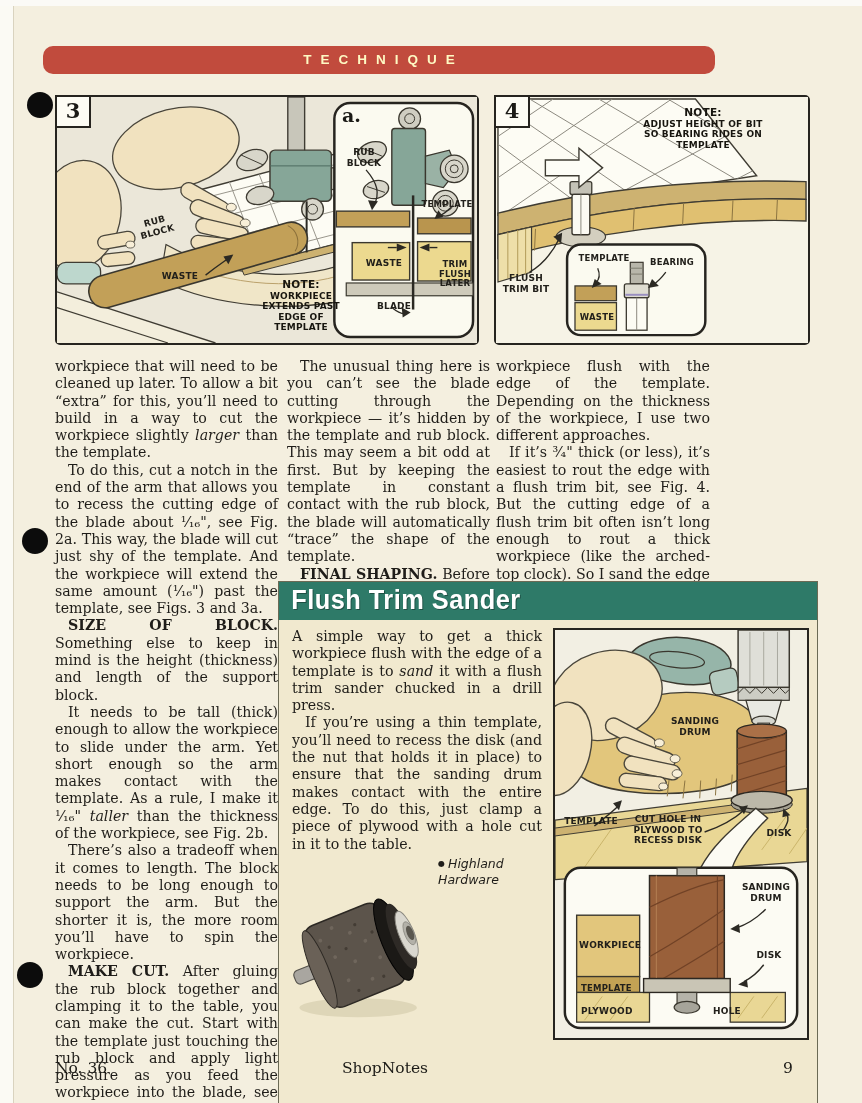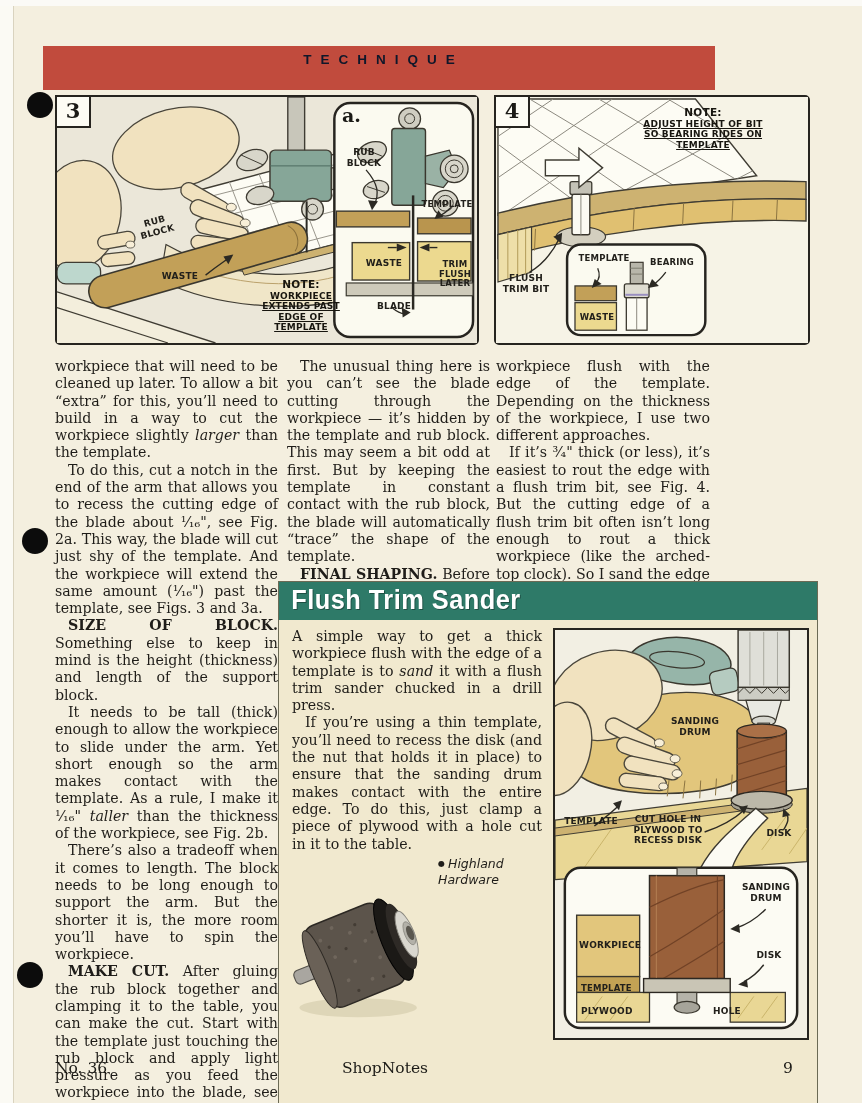--- a/index.html
+++ b/index.html
@@ -4,36 +4,36 @@
 <style>
   html,body{margin:0;padding:0;}
   body{width:862px;height:1103px;position:relative;background:var(--page-cream,#f4efdf);
        font-family:"DejaVu Serif","Liberation Serif",serif;overflow:hidden;}
   .abs{position:absolute;}
   
   .edge-left{left:0;top:0;width:13px;height:1103px;background:#fbfaf4;border-right:1px solid #d9d3bf;}
   .edge-top{left:0;top:0;width:862px;height:6px;background:#fbfaf6;}
   .hole{width:26px;height:26px;border-radius:50%;background:#0c0c0c;}
   
-  .banner{left:43px;top:46px;width:672px;height:44px;background:var(--banner-red,#c14b3d);
-          color:#0f172a;font:700 13.5px/28px "Liberation Sans",sans-serif;letter-spacing:9px;
-          text-align:center;text-indent:9px;}
+  .banner{left:43px;top:46px;width:672px;height:28px;background:var(--banner-red,#c14b3d);
+          color:#fef9c3;font:700 13.5px/28px "Liberation Sans",sans-serif;letter-spacing:9px;
+          text-align:center;text-indent:9px;border-radius:10px;}
   
   .panel{background:#ebe7d9;border:2.5px solid #26241f;border-radius:5px;box-sizing:border-box;}
   .panel svg{position:absolute;left:0;top:0;width:100%;height:100%;}
   .fignum{position:absolute;left:-2px;top:-2px;width:36px;height:33px;background:#fdfcf4;
           border:2.5px solid #26241f;box-sizing:border-box;text-align:center;
           font:700 21px/28px "DejaVu Serif",serif;color:#1b1a16;z-index:4;}
   .lbl{position:absolute;font:600 9px/10.5px "DejaVu Sans","Liberation Sans",sans-serif;
        color:#22201b;text-align:center;letter-spacing:.2px;z-index:3;}
   .lbl.small{font-size:8.5px;line-height:9.5px;}
   .lbl.left{text-align:left;}
   .fig-note{position:absolute;text-align:center;z-index:3;}
   .fig-note .nt{font:800 10.5px/11.5px "DejaVu Sans","Liberation Sans",sans-serif;letter-spacing:.3px;color:#17150f;}
-  .fig-note .nb{font:700 9px/10.5px "DejaVu Sans","Liberation Sans",sans-serif;letter-spacing:.2px;color:#17150f;text-decoration:underline;}
+  .fig-note .nb{font:700 9px/10.5px "DejaVu Sans","Liberation Sans",sans-serif;letter-spacing:.2px;color:#17150f;}
   .atag{position:absolute;font:700 19px/19px "DejaVu Serif",serif;color:#1b1a16;z-index:4;}
   
   .col{position:absolute;top:358px;}
   .para{margin:0;text-align:justify;font:14.2px/17.3px "DejaVu Serif","Liberation Serif",serif;
         color:#1f1d19;hyphens:auto;-webkit-hyphens:auto;}
   .para.ind{text-indent:13px;}
   .lead{font-weight:bold;}
   .it{font-style:italic;}
   .end-icon{font-family:"DejaVu Sans",sans-serif;font-size:12px;}
   

